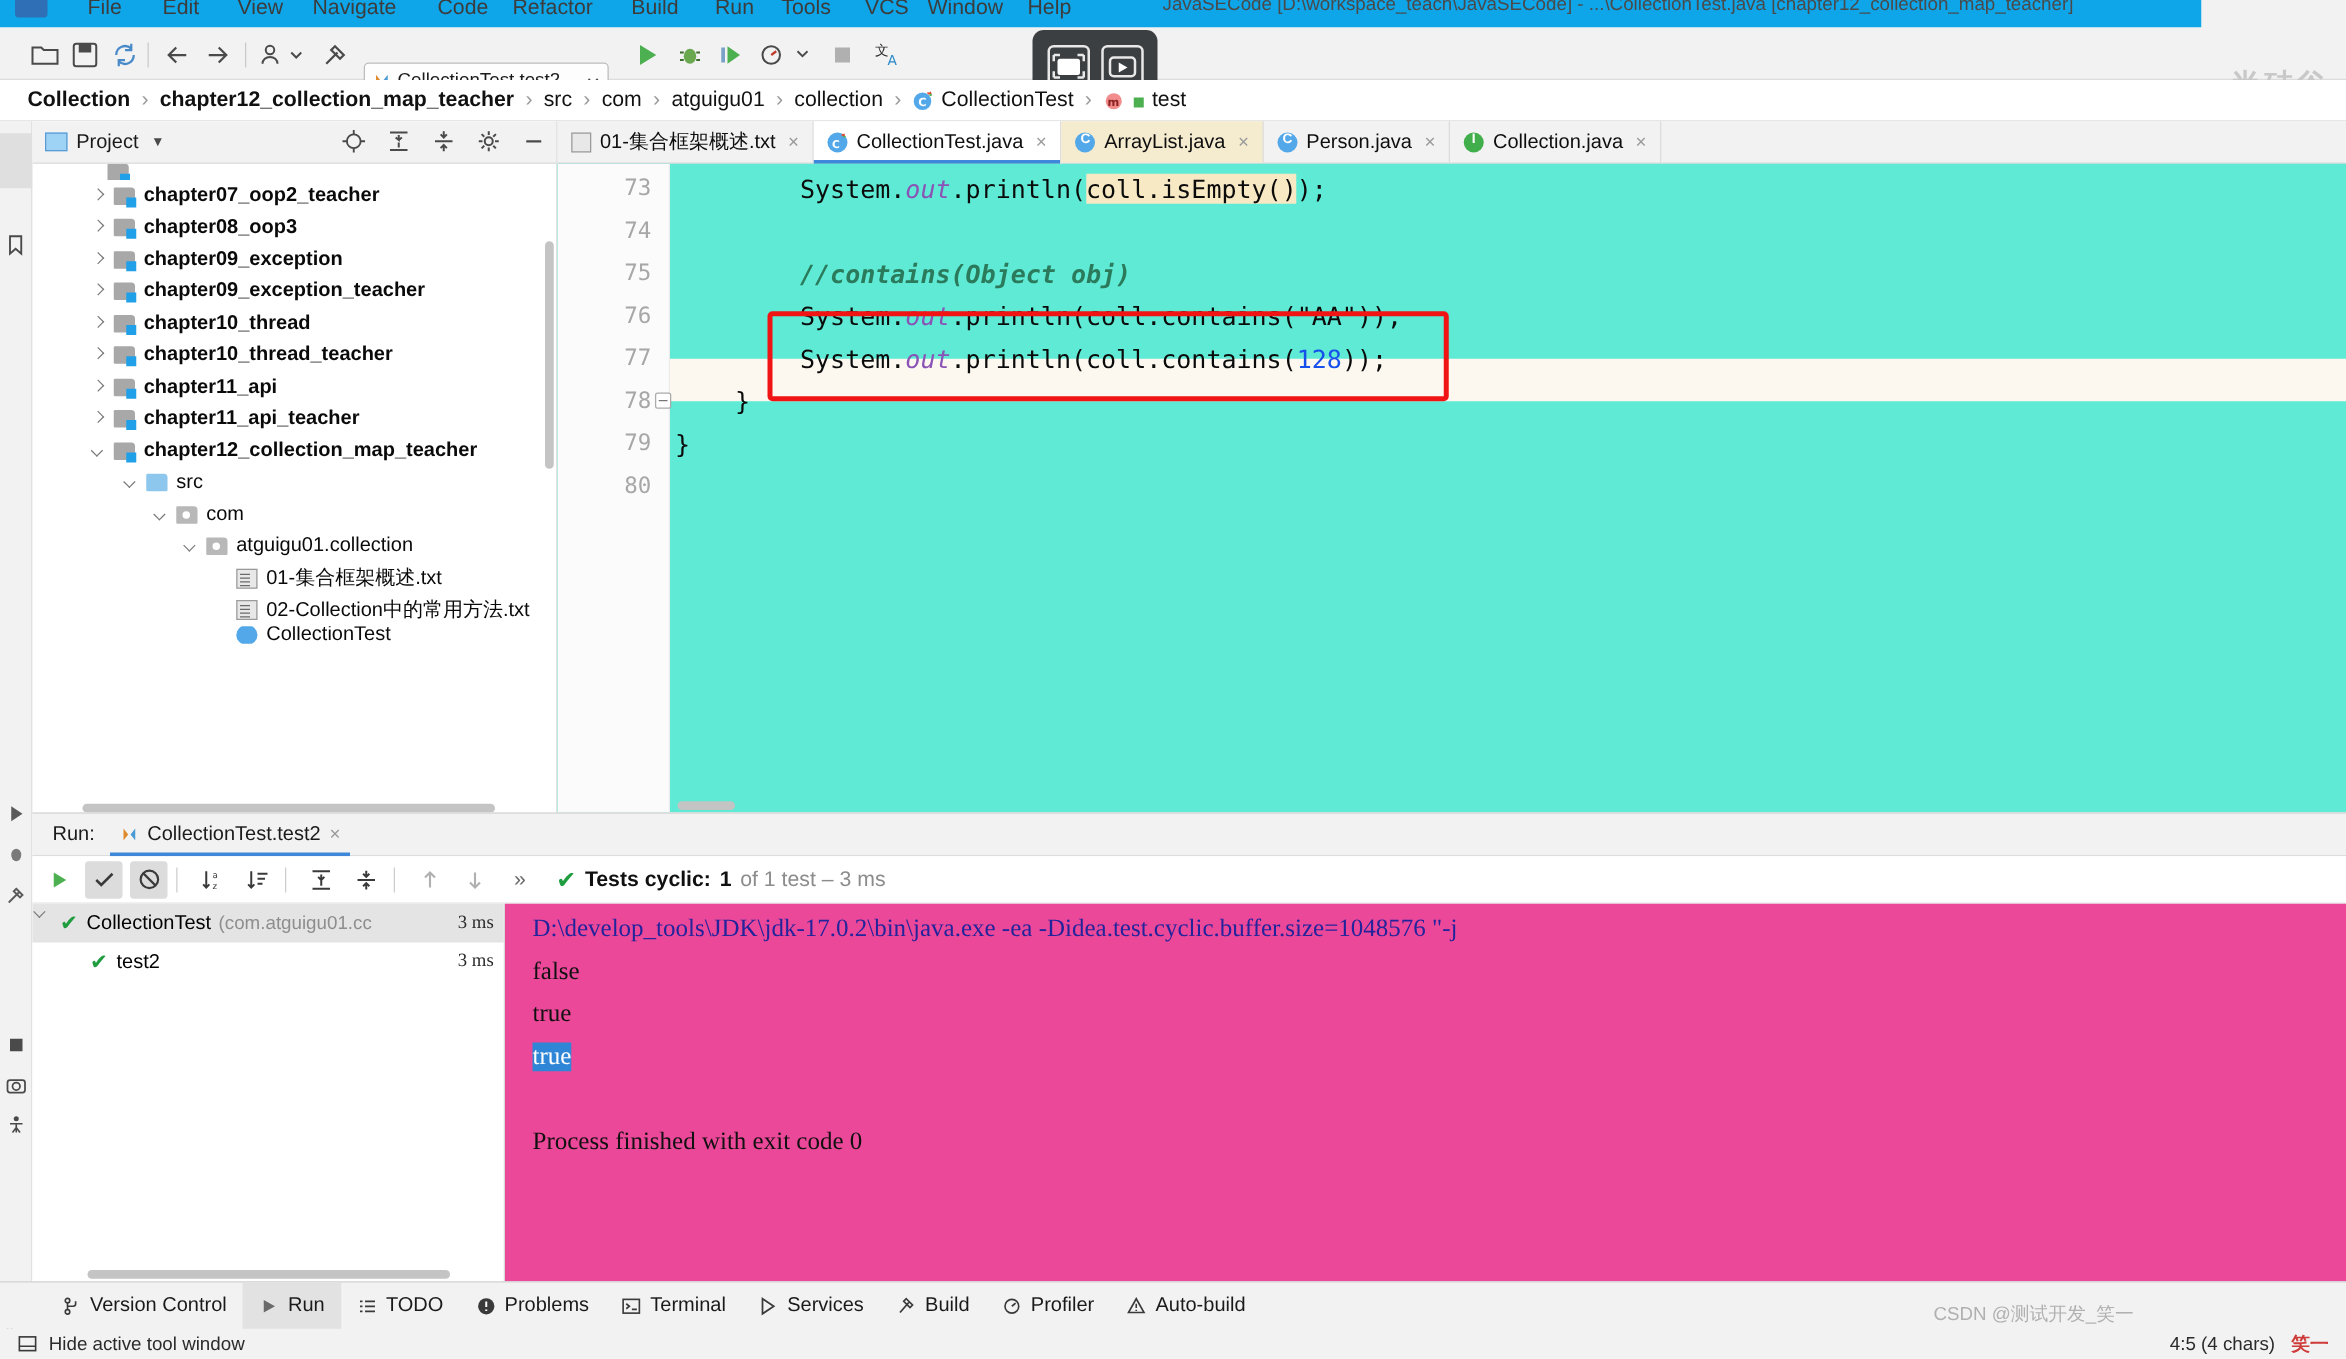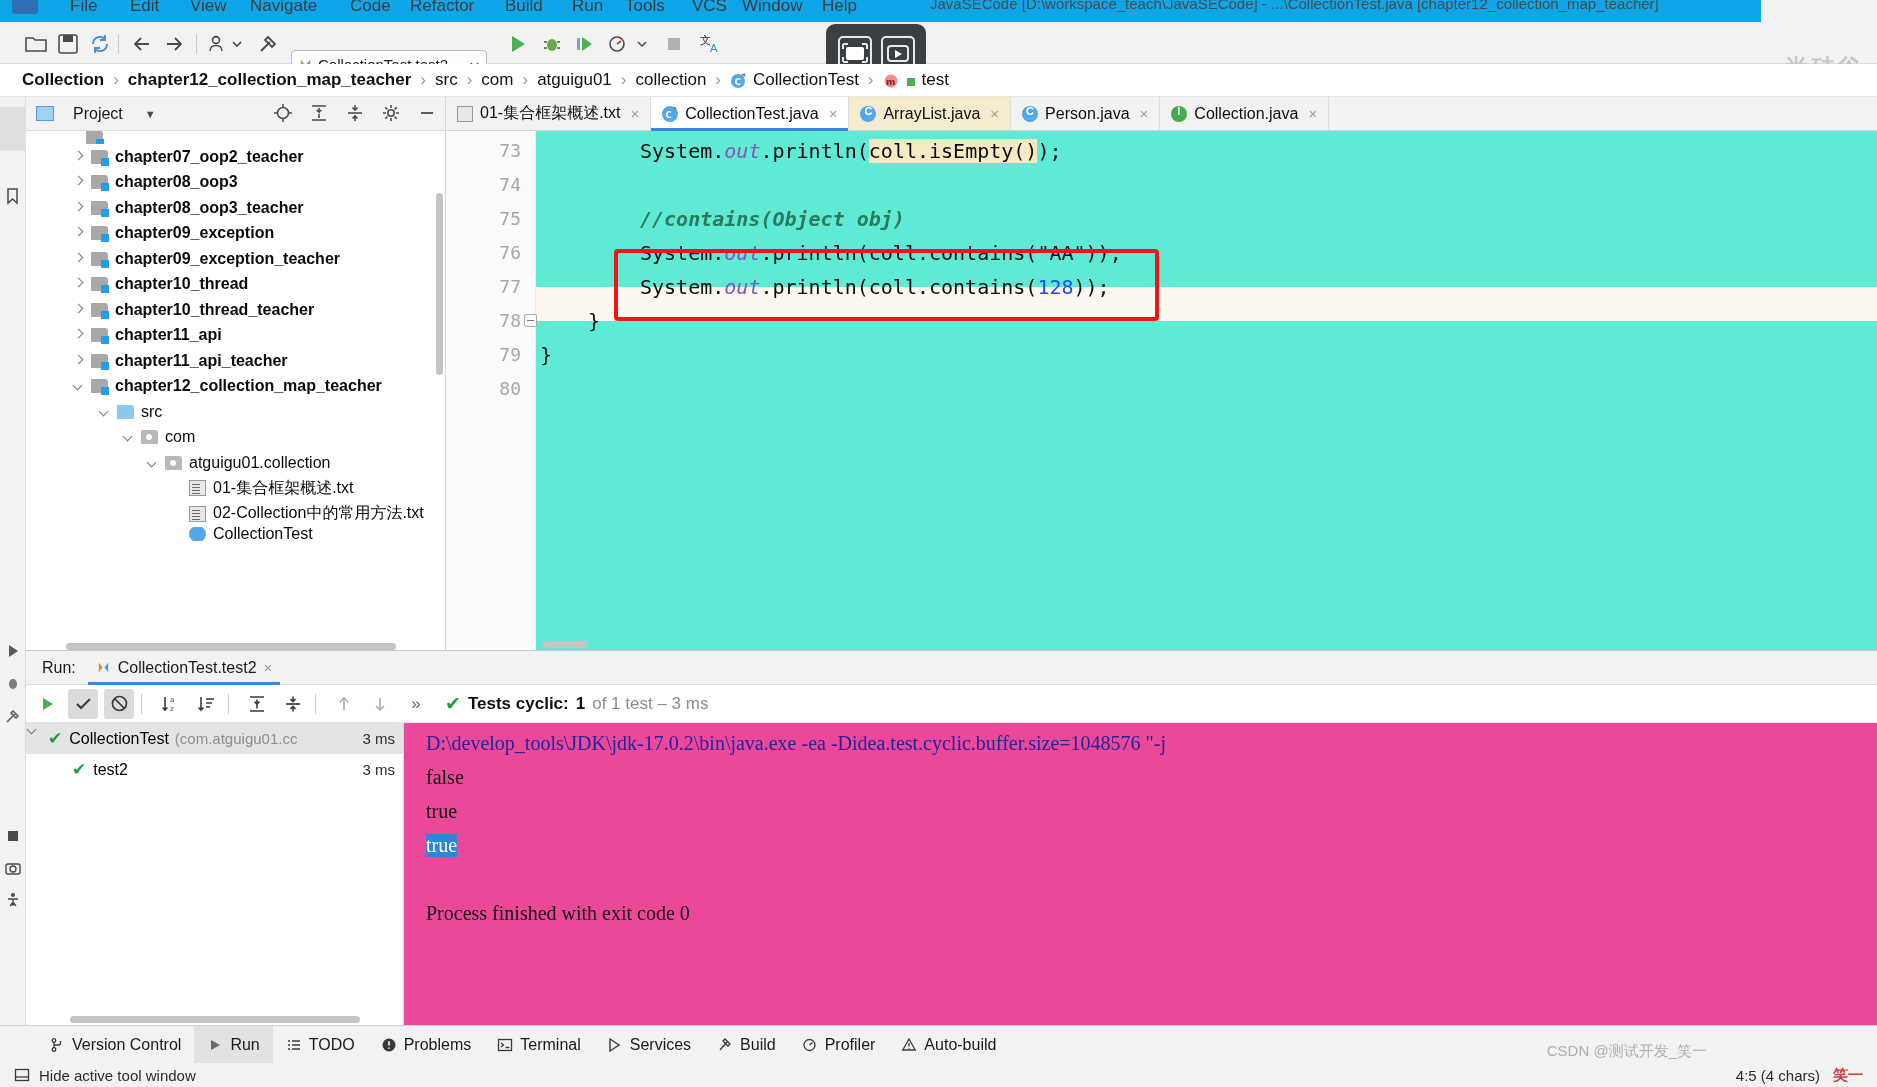--- a/index.html
+++ b/index.html
@@ -87,21 +87,20 @@
 
   
   .proj {
     position:absolute; left:26px; top:97px; width:420px; height:553px;
     background:#ffffff; border-right:1px solid #d6d6d6;
   }
   .proj-head {
     position:relative; height:34px; background:#f2f2f2;
     border-bottom:1px solid #dcdcdc; display:flex; align-items:center;
     padding-left:10px;
-    gap:12px;
   }
   .proj-head .ph-ico { width:18px; height:15px; background:#9fd3f5; border:1px solid #5b9bd5; margin-right:7px; }
   .proj-head .ph-label { font-size:16px; color:#1a1a1a; }
   .proj-head .caret { margin-left:10px; font-size:11px; color:#4a4a4a; }
   .proj-head .hicons { position:absolute; right:8px; top:6px; display:flex; gap:16px; align-items:center; }
   .hic { width:20px; height:20px; }
 
   .tree { position:relative; height:519px; overflow:hidden; font-size:16px; }
   .trow {
     position:relative; height:25.5px; display:flex; align-items:center;
@@ -237,21 +236,21 @@
   .tests-passed { margin-left:14px; font-size:17px; color:#101010; display:flex; align-items:center; gap:7px; }
   .tp-grey { color:#8c8c8c; }
 
   .run-body { position:relative; height:303px; display:flex; }
   .test-tree {
     width:378px; height:303px; background:#ffffff;
     border-right:1px solid #d6d6d6; position:relative; font-size:16px;
   }
   .tt-row { display:flex; align-items:center; height:31px; padding-left:8px; white-space:nowrap; }
   .tt-row.sel { background:#e4e4e4; }
-  .tt-time { position:absolute; right:8px; font-size:15px; color:#2b2b2b; }
+  .tt-time { position:absolute; right:8px; font-size:15px; color:#2b2b2b;font-family:Liberation Serif, serif; }
   .chk { color:#1f9d3f; font-size:17px; margin-right:7px; }
   .tt-pkg { color:#8e8e8e; font-size:15px; margin-left:6px; }
   .tt-hscroll { position:absolute; left:44px; bottom:3px; width:290px; height:7px; background:#c4c4c4; border-radius:4px; }
 
   .console {
     flex:1; position:relative; background:#ec4899; overflow:hidden;
     font-family:Liberation Serif, serif;
   }
   .cline { position:absolute; left:22px; font-size:20px; white-space:pre; }
   .cpath { color:#23239c; }
@@ -573,25 +572,20 @@
         <span class="tname">chapter07_oop2_teacher</span>
       </div>
       <div class="trow" style="padding-left:46px;">
         <span class="arrow r"></span>
         <span class="ficon mod"></span>
         <span class="tname">chapter08_oop3</span>
       </div>
       <div class="trow" style="padding-left:46px;">
         <span class="arrow r"></span>
         <span class="ficon mod"></span>
-        <span class="tname">chapter08_oop3_teacher</span>
-      </div>
-      <div class="trow" style="padding-left:46px;">
-        <span class="arrow r"></span>
-        <span class="ficon mod"></span>
         <span class="tname">chapter09_exception</span>
       </div>
       <div class="trow" style="padding-left:46px;">
         <span class="arrow r"></span>
         <span class="ficon mod"></span>
         <span class="tname">chapter09_exception_teacher</span>
       </div>
       <div class="trow" style="padding-left:46px;">
         <span class="arrow r"></span>
         <span class="ficon mod"></span>

